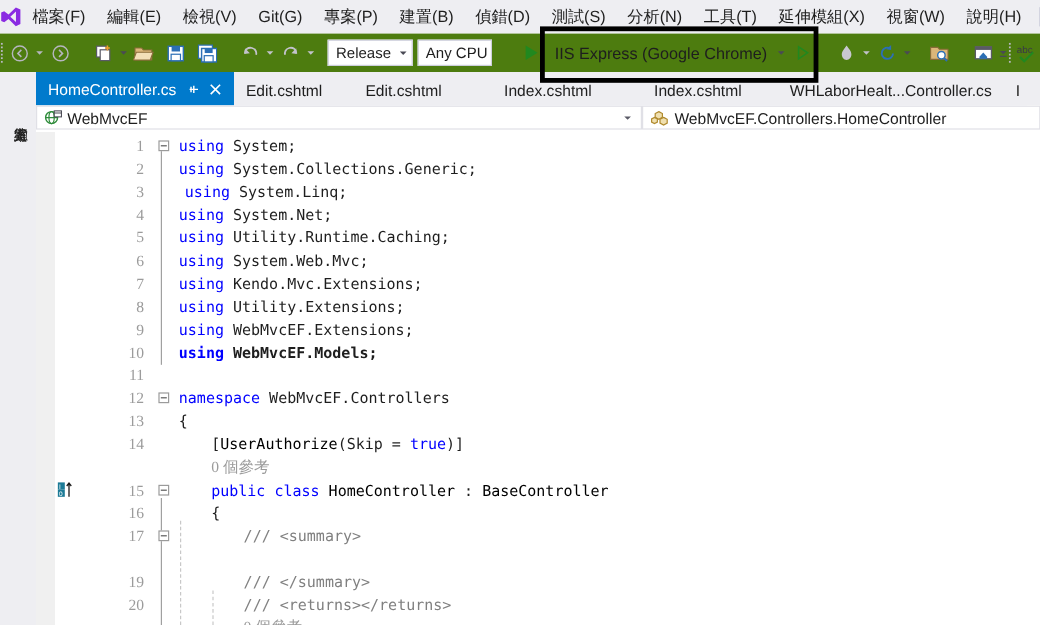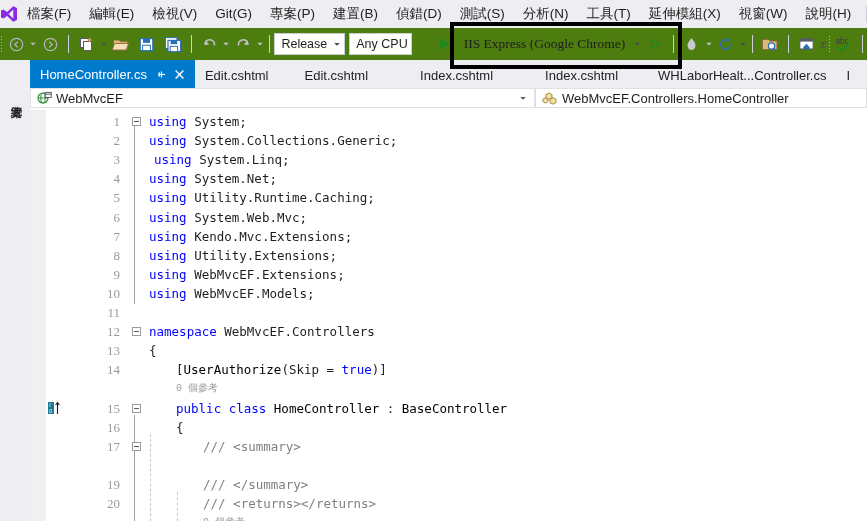--- a/index.html
+++ b/index.html
@@ -50,21 +50,21 @@
   .combo .cv{margin-left:6px;display:flex;align-items:center;}
   .combo.release{width:66px;}
   .combo.cpu{width:130px;}
 
   
   .run-highlight{
     position:absolute;left:450px;top:22px;width:232px;height:47px;
     border:4px solid #000;box-sizing:border-box;background:transparent;
     z-index:40;pointer-events:none;
   }
-  .run-group{display:flex;align-items:center;height:32px;padding-left:16px;font-family:Liberation Serif, serif;}
+  .run-group{display:flex;align-items:center;height:32px;padding-left:16px;}
   .run-label{font-size:13.5px;color:#1e1e1e;white-space:nowrap;margin-left:6px;}
   .play-tri{width:0;height:0;border-left:10px solid #21881f;border-top:6px solid transparent;border-bottom:6px solid transparent;}
 
   
   .tabstrip{
     position:absolute;left:0;top:60px;width:867px;height:28px;
     background:#eeeef2;display:flex;align-items:flex-end;
   }
   .tool-rail{
     position:absolute;left:0;top:60px;width:30px;height:461px;
@@ -131,21 +131,21 @@
   }
   .fold .box:after{content:"";width:5px;height:1px;background:#5a5a5a;}
   .vline{position:absolute;width:1px;background:#a0a0a0;left:88px;}
   .dline{position:absolute;width:0;border-left:1px dashed #c8c8c8;}
   .code{position:absolute;left:103px;top:0;}
   .kw{color:#0000ff;}
   .ty{color:#000000;}
   .cmt{color:#008000;}
   .cmt-g{color:#808080;}
   .nm{color:#1e1e1e;}
-  .codelens{position:absolute;left:103px;color:#9b9b9b;font-family:Liberation Mono, monospace;font-size:10px;}
+  .codelens{position:absolute;left:103px;color:#9b9b9b;font-family:Liberation Serif, serif;font-size:13px;}
 
   .git-marker{position:absolute;left:2px;display:flex;align-items:center;}
 </style>
 </head>
 <body>
 
 <div id="app">
 
   <div class="menubar">
     <div class="vs-logo">
@@ -426,21 +426,21 @@
       <div class="dline" style="left:131px;top:382px;height:29px;"></div>
     <div class="ln" style="position: absolute; left: 0px; right: 0px; top: 2px;"><span class="lnum">1</span><span class="fold"><span class="box"></span></span><span class="code" style="left: 103px;"><span class="kw">using </span><span class="nm">System;</span></span></div>
         <div class="ln" style="position: absolute; left: 0px; right: 0px; top: 21.1px;"><span class="lnum">2</span><span class="code" style="left: 103px;"><span class="kw">using </span><span class="nm">System.Collections.Generic;</span></span></div>
         <div class="ln" style="position: absolute; left: 0px; right: 0px; top: 40.2px;"><span class="lnum">3</span><span class="code" style="left: 108px;"><span class="kw">using </span><span class="nm">System.Linq;</span></span></div>
         <div class="ln" style="position: absolute; left: 0px; right: 0px; top: 59.3px;"><span class="lnum">4</span><span class="code" style="left: 103px;"><span class="kw">using </span><span class="nm">System.Net;</span></span></div>
         <div class="ln" style="position: absolute; left: 0px; right: 0px; top: 78.4px;"><span class="lnum">5</span><span class="code" style="left: 103px;"><span class="kw">using </span><span class="nm">Utility.Runtime.Caching;</span></span></div>
         <div class="ln" style="position: absolute; left: 0px; right: 0px; top: 97.5px;"><span class="lnum">6</span><span class="code" style="left: 103px;"><span class="kw">using </span><span class="nm">System.Web.Mvc;</span></span></div>
         <div class="ln" style="position: absolute; left: 0px; right: 0px; top: 116.6px;"><span class="lnum">7</span><span class="code" style="left: 103px; text-align: right;"><span class="kw">using </span><span class="nm">Kendo.Mvc.Extensions;</span></span></div>
         <div class="ln" style="position: absolute; left: 0px; right: 0px; top: 135.7px;"><span class="lnum">8</span><span class="code" style="left: 103px;"><span class="kw">using </span><span class="nm">Utility.Extensions;</span></span></div>
         <div class="ln" style="position: absolute; left: 0px; right: 0px; top: 154.8px;"><span class="lnum">9</span><span class="code" style="left: 103px;"><span class="kw">using </span><span class="nm">WebMvcEF.Extensions;</span></span></div>
-        <div class="ln" style="position: absolute; left: 0px; right: 0px; top: 173.9px;"><span class="lnum">10</span><span class="code" style="left: 103px;"><span class="kw">using </span><span class="nm">WebMvcEF.Models;</span></span></div>
+        <div class="ln" style="position: absolute; left: 0px; right: 0px; top: 173.9px;"><span class="lnum">10</span><span class="code" style="left: 103px; font-weight: bold;"><span class="kw">using </span><span class="nm">WebMvcEF.Models;</span></span></div>
         <div class="ln" style="position: absolute; left: 0px; right: 0px; top: 193px;"><span class="lnum">11</span><span class="code" style="left: 103px;"></span></div>
         <div class="ln" style="position: absolute; left: 0px; right: 0px; top: 212.1px;"><span class="lnum">12</span><span class="fold"><span class="box"></span></span><span class="code" style="left: 103px;"><span class="kw">namespace </span><span class="nm">WebMvcEF.Controllers</span></span></div>
         <div class="ln" style="position: absolute; left: 0px; right: 0px; top: 231.2px;"><span class="lnum">13</span><span class="code" style="left: 103px;"><span class="nm">{</span></span></div>
         <div class="ln" style="position: absolute; left: 0px; right: 0px; top: 250.3px;"><span class="lnum">14</span><span class="code" style="left: 130px;"><span class="nm">[</span><span class="ty">UserAuthorize</span><span class="nm">(Skip = </span><span class="kw">true</span><span class="nm">)]</span></span></div>
         <div class="ln" style="position: absolute; left: 0px; right: 0px; top: 269.4px;"><span class="lnum"></span><span class="codelens" style="left: 130px;">0 個參考</span></div>
         <div class="ln" style="position: absolute; left: 0px; right: 0px; top: 288.5px;"><span class="lnum">15</span><span class="fold"><span class="box"></span></span><span class="git-marker" style="top: 2px;"><svg width="20" height="14" viewBox="0 0 20 14">
               <rect x="0" y="1" width="6" height="6" fill="#1c7a96"></rect>
               <rect x="0" y="7" width="6" height="6" fill="#1c7a96"></rect>
               <text x="1.2" y="6.2" font-size="5.4" fill="#fff" font-family="Liberation Sans, sans-serif">I</text>
               <text x="1.2" y="12.2" font-size="5.4" fill="#fff" font-family="Liberation Sans, sans-serif">0</text>

